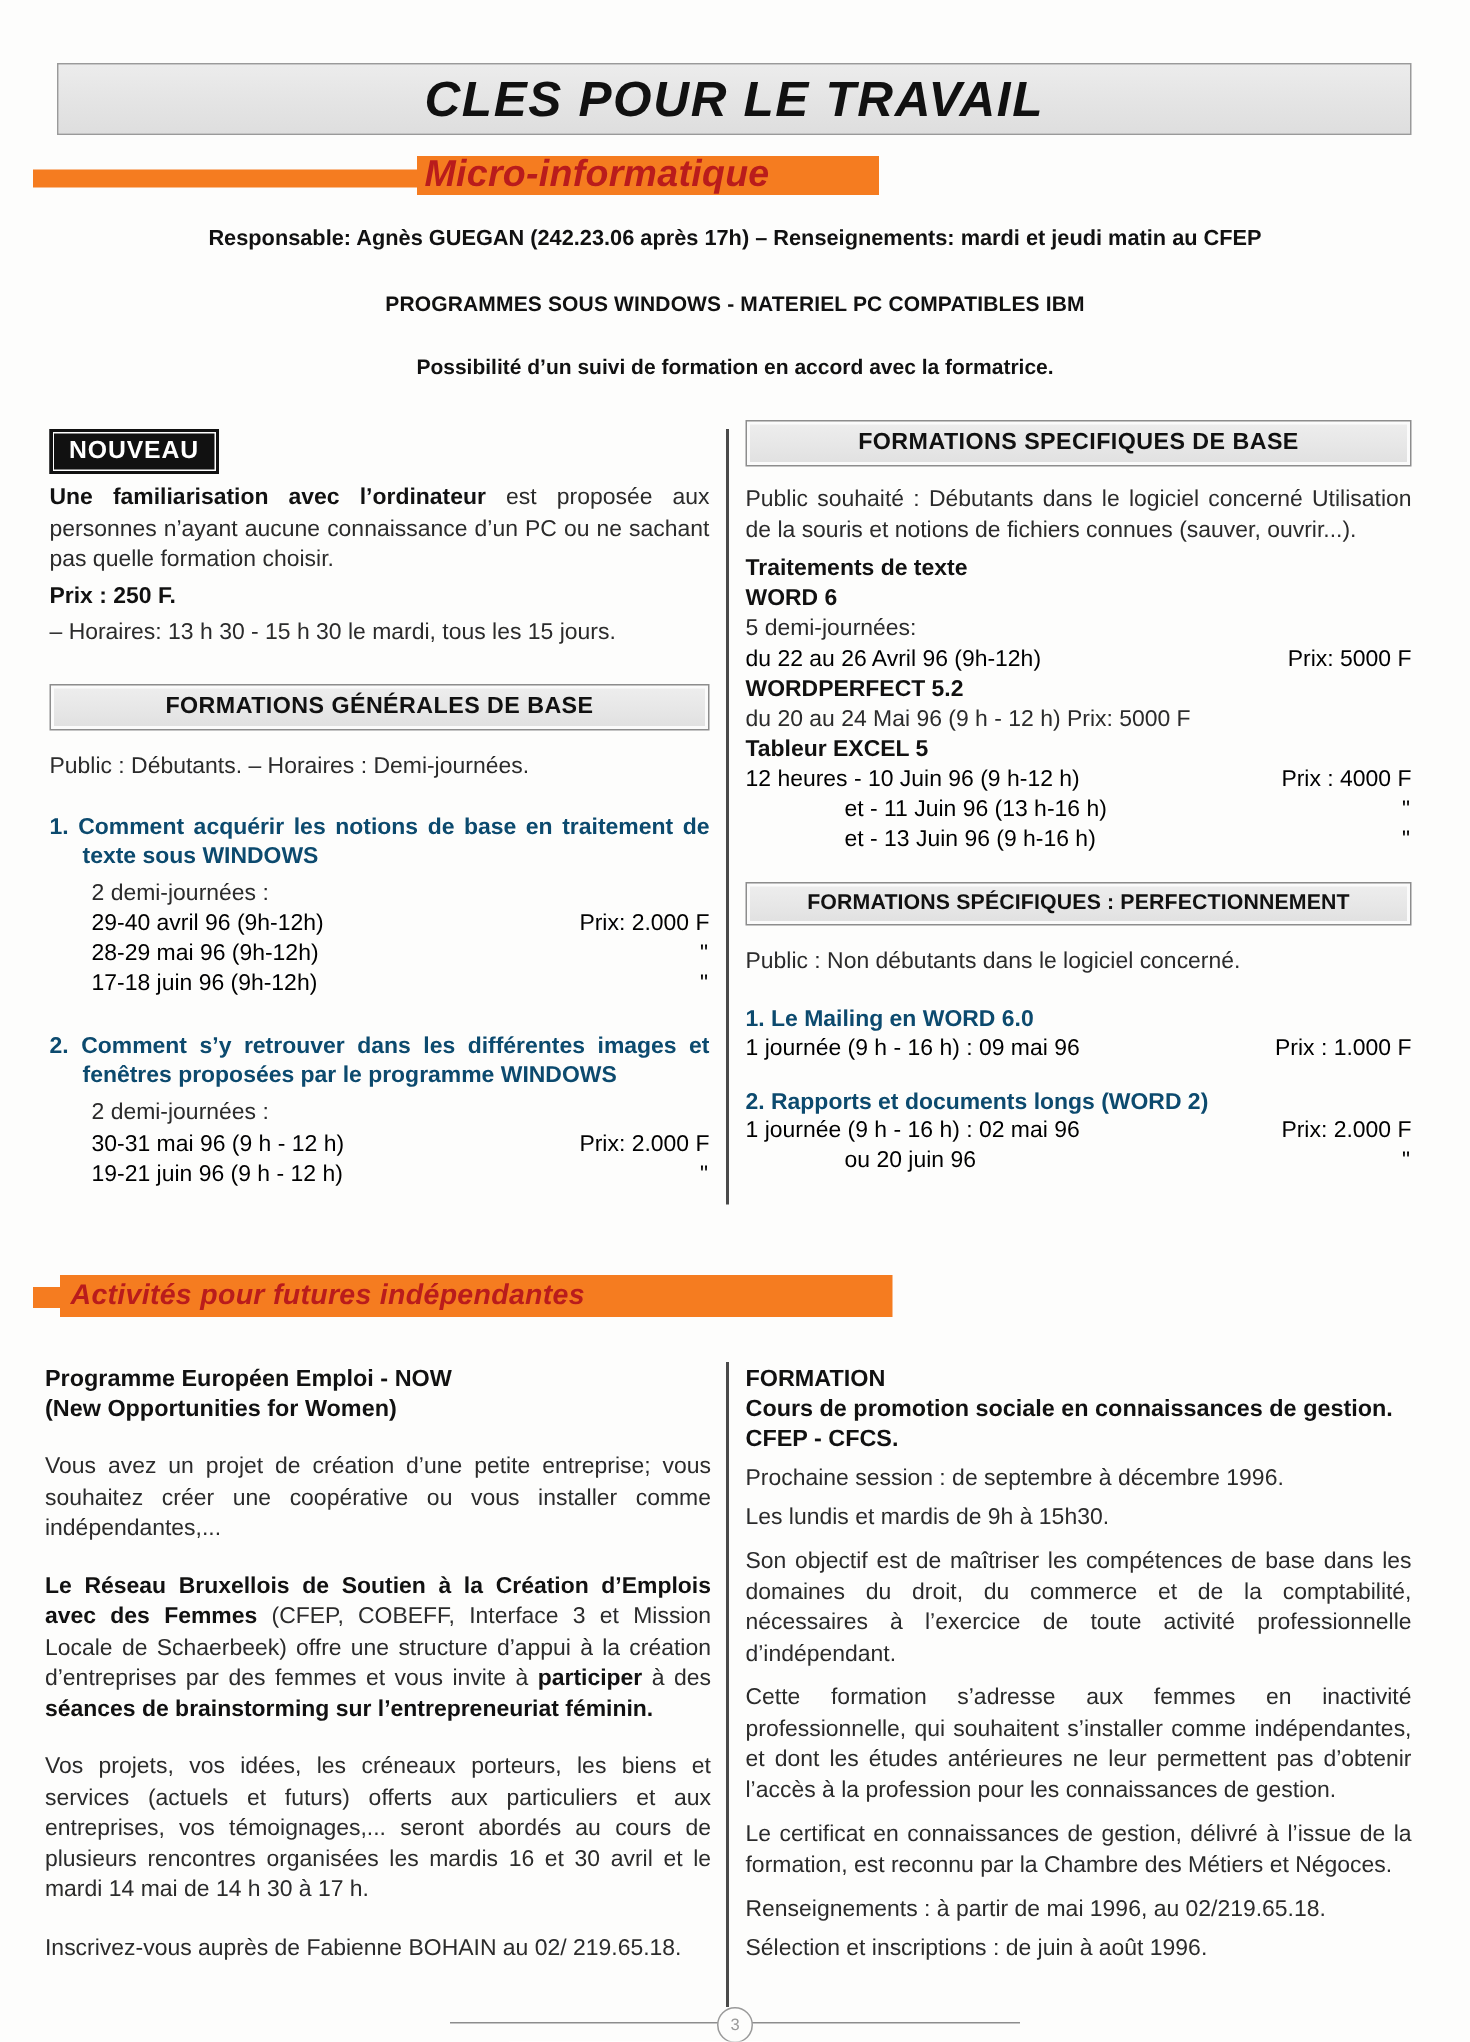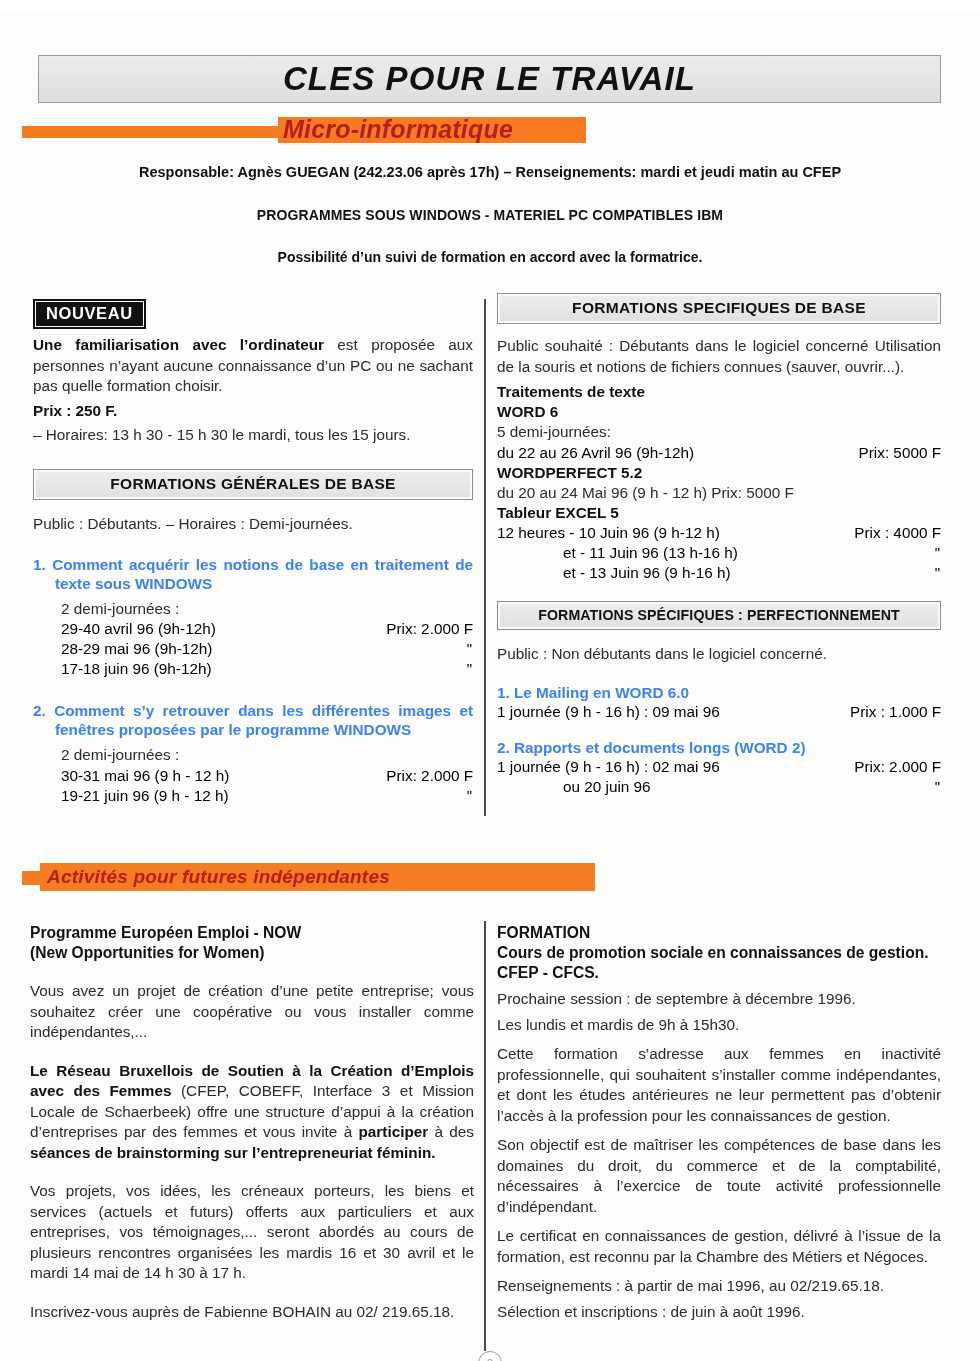--- a/index.html
+++ b/index.html
@@ -12,21 +12,20 @@
     height: 1361px;
     position: relative;
     font-family: "Liberation Sans", sans-serif;
     color: #1a1a1a;
     overflow: hidden;
   }
   .page {
     position: absolute;
     inset: 0;
     background: #fdfdfc;
-    margin-top: 13px;
   }
 
   
   .masthead {
     position: absolute;
     left: 38px;
     top: 42px;
     width: 903px;
     height: 48px;
     background: linear-gradient(180deg,#ececec 0%,#e4e4e4 55%,#dedede 100%);
@@ -167,21 +166,21 @@
     color: #2b2b2b;
     text-align: justify;
   }
   .body-txt.nojust { text-align: left; }
   .body-txt b, .body-txt strong { color: #111; font-weight: bold; }
 
   .numitem {
     font-weight: bold;
     font-size: 15.3px;
     line-height: 19px;
-    color: #3b82f6;
+    color: #0c4a6e;
     text-align: justify;
   }
   .numitem-body {
     display: block;
     margin-left: 22px;
     text-indent: -22px;
   }
 
   
   .row {
@@ -388,22 +387,22 @@
   </div>
 
   <div class="col" id="col-br">
     <div class="sub-b" style="font-size:15.6px;">FORMATION</div>
     <div class="sub-b" style="font-size:15.6px;line-height:20px;text-align:justify;">Cours de promotion sociale en connaissances de gestion.</div>
     <div class="sub-b" style="font-size:15.6px;">CFEP - CFCS.</div>
 
     <div class="body-txt nojust" style="margin-top:6px;">Prochaine session : de septembre à décembre 1996.</div>
     <div class="body-txt nojust" style="margin-top:5px;">Les lundis et mardis de 9h à 15h30.</div>
 
+    <div class="body-txt" style="margin-top:9px;">Son objectif est de maîtriser les compétences de base dans les domaines du droit, du commerce et de la comptabilité, nécessaires à l’exercice de toute activité professionnelle d’indépendant.</div>
     <div class="body-txt" style="margin-top:9px;">Cette formation s’adresse aux femmes en inactivité professionnelle, qui souhaitent s’installer comme indépendantes, et dont les études antérieures ne leur permettent pas d’obtenir l’accès à la profession pour les connaissances de gestion.</div>
-    <div class="body-txt" style="margin-top:9px;">Son objectif est de maîtriser les compétences de base dans les domaines du droit, du commerce et de la comptabilité, nécessaires à l’exercice de toute activité professionnelle d’indépendant.</div>
     <div class="body-txt" style="margin-top:9px;">Le certificat en connaissances de gestion, délivré à l’issue de la formation, est reconnu par la Chambre des Métiers et Négoces.</div>
 
     <div class="body-txt nojust" style="margin-top:9px;">Renseignements : à partir de mai 1996, au 02/219.65.18.</div>
     <div class="body-txt nojust" style="margin-top:5px;">Sélection et inscriptions : de juin à août 1996.</div>
   </div>
 
   <div id="footer-rule-left"></div>
   <div id="footer-rule-right"></div>
   <div id="page-num">3</div>
 

